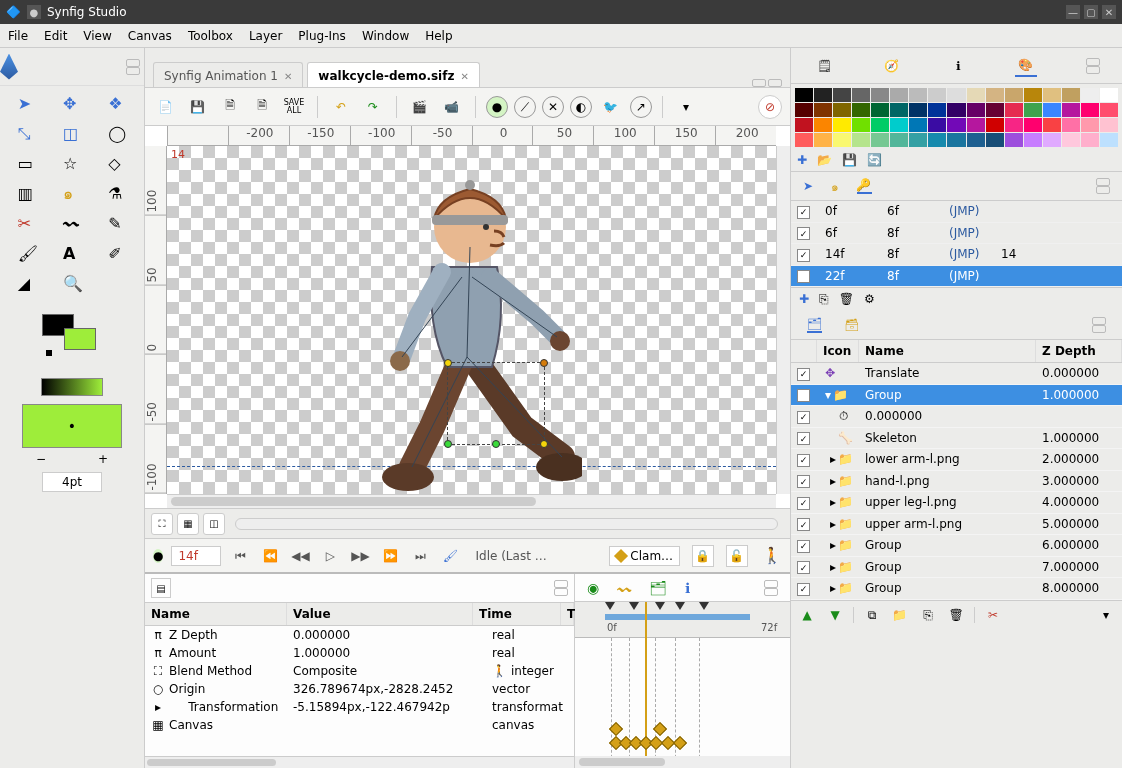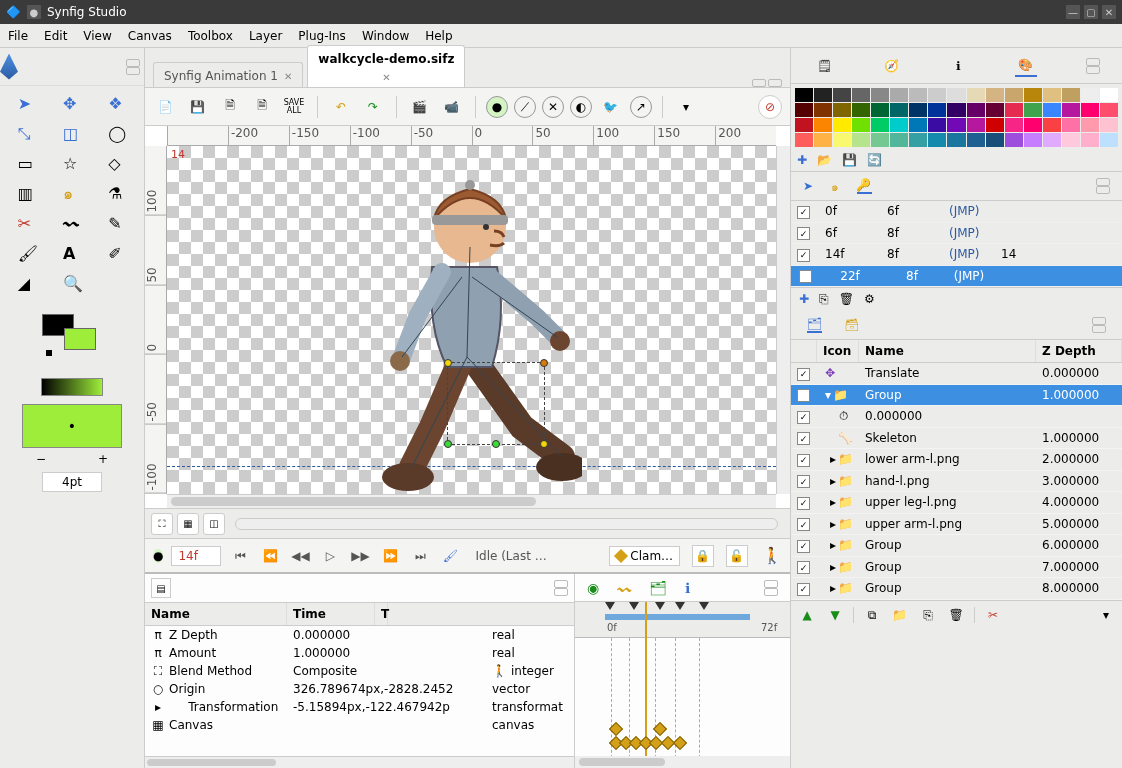--- a/index.html
+++ b/index.html
@@ -36,37 +36,37 @@
   .swatches .grad { display:flex; justify-content:center; margin-top:14px;}
   .swatches .grad > div { width: 62px; height: 18px; background: linear-gradient(to right,#000,#9eed3a); border:1px solid #888;}
   .swatches .bigsw { width: 100px; height: 44px; background: #9eed3a; border:1px solid #888; margin: 8px auto 0; position:relative;}
   .swatches .bigsw::after{content:"•"; position:absolute; top:50%; left:50%; transform:translate(-50%,-50%); font-size:14px;}
   .swatches .plusminus { display:flex; justify-content:space-around; margin-top:4px; font-size:13px;}
   .swatches .sizebox { margin-top:6px; text-align:center; border:1px solid #ccc; background:#fff; padding:2px 4px; width:60px; margin-left:auto; margin-right:auto;}
 
   
   .doc-tabs { height: 40px; background: #ececea; display: flex; align-items: flex-end; padding: 0 8px; gap: 4px; border-bottom: 1px solid #ccc; }
   .doc-tab { padding: 6px 10px 4px; border: 1px solid #ccc; border-bottom: none; border-radius: 3px 3px 0 0; background: #ececea; display:flex; align-items:center; gap:6px; color:#555;}
-  .doc-tab.active { background: #fff; font-weight: bold; color:#000;flex-direction:column;}
+  .doc-tab.active { background: #fff; font-weight: bold; color:#000;}
   .doc-tab .close { font-size: 10px; color:#888;}
   .doc-tabs .tabs-handle { margin-left:auto; display:flex; gap:2px; align-items:center;}
   .tabs-handle .dot{width:14px;height:8px;border:1px solid #bbb; border-radius:2px;}
 
   
   .doc-toolbar { height: 38px; background: #f4f4f2; border-bottom: 1px solid #ccc; display:flex; align-items:center; padding: 0 8px; gap: 6px;}
   .doc-toolbar .tbtn { width: 26px; height: 26px; display:flex; align-items:center; justify-content:center; border:1px solid transparent; border-radius:3px;}
   .doc-toolbar .sep { width:1px; height:22px; background:#ccc; margin:0 4px;}
   .doc-toolbar .tbtn.red { color:#c0392b; border:1px solid #ccc; background:#fff; border-radius:12px; width:24px; height:24px;}
   .doc-toolbar .saveall{font-size:8px; line-height:1; text-align:center;}
   .doc-toolbar .circ-handle{width:22px;height:22px;border:1px solid #999;border-radius:50%;display:flex;align-items:center;justify-content:center;}
   .doc-toolbar .circ-handle.active{background:#d4f4c4;}
 
   
   .canvas-wrap { flex:1; position:relative; display:flex; background:#fff; }
-  .ruler-h { position:absolute; top:0; left:22px; right:14px; height:20px; background:#f4f4f2; border-bottom:1px solid #aaa; display:flex; font-size:10px; color:#555; overflow:hidden;}
+  .ruler-h { position:absolute; top:0; left:22px; right:14px; height:20px; background:#f4f4f2; border-bottom:1px solid #aaa; display:flex; font-size:10px; color:#555; overflow:hidden;text-align:center;}
   .ruler-h span{flex:1; border-left:1px solid #aaa; padding-left:2px;}
   .ruler-v { position:absolute; top:20px; left:0; width:22px; bottom:14px; background:#f4f4f2; border-right:1px solid #aaa; display:flex; flex-direction:column; font-size:10px; color:#555;}
   .ruler-v span{flex:1; border-top:1px solid #aaa; writing-mode:vertical-rl; transform:rotate(180deg); padding-top:2px;}
   .canvas { position:absolute; top:20px; left:22px; right:14px; bottom:14px;
     background-image: repeating-conic-gradient(#ccc 0 25%, #fff 0 50%);
     background-size: 24px 24px; }
   .canvas .frame-num{position:absolute; top:2px; left:4px; color:#c0392b; font-size:11px;}
   .canvas .guides { position:absolute; inset:0; pointer-events:none;}
   .canvas .guides .hline{position:absolute;left:0;right:0;border-top:1px dashed #2c5aa0; top:92%;}
   .canvas .character { position:absolute; left:50%; top:6%; transform:translateX(-50%); width:220px; height:330px;}
@@ -133,21 +133,21 @@
   .palette-grid .sw{height:14px;}
   .palette-actions{display:flex;gap:10px;padding:4px 2px 0;}
 
   
   .kf-tabs{height:30px;display:flex;align-items:center;gap:18px;padding:0 12px;border-top:1px solid #ccc;border-bottom:1px solid #ccc;}
   .kf-head{display:flex;background:#ececea;border-bottom:1px solid #ccc;font-weight:bold;}
   .kf-head > div{padding:4px 6px;border-right:1px solid #ddd;}
   .kf-cb{width:28px;}
   .kf-time{width:62px;} .kf-len{width:62px;} .kf-jmp{width:52px;} .kf-desc{flex:1;}
   .kf-row{display:flex;align-items:center;border-bottom:1px solid #f0f0f0;}
-  .kf-row.sel{background:#3d8fe2;color:#fff;text-align:center;}
+  .kf-row.sel{background:#3d8fe2;color:#fff;}
   .kf-row > div{padding:3px 6px;}
   .kf-row .kf-jmp a{color:#2c5aa0;}
   .kf-row.sel .kf-jmp a{color:#fff;}
   .kf-bot{display:flex;gap:10px;padding:4px 8px;border-top:1px solid #ccc;}
 
   
   .layers-tabs{height:30px;display:flex;align-items:center;gap:22px;padding:0 16px;border-bottom:1px solid #ccc;}
   .layers-head{display:flex;background:#ececea;border-bottom:1px solid #ccc;font-weight:bold;}
   .layers-head > div{padding:4px 6px;border-right:1px solid #ddd;}
   .l-cb{width:26px;} .l-icon{width:42px;} .l-name{flex:1;} .l-z{width:86px;}
@@ -428,20 +428,21 @@
       <div class="params-panel">
         <div class="hdr">
             <div class="icon">▤</div>
           <div class="tabs-handle" style="margin-left:auto;">
               <div class="dot"></div>
               <div class="dot"></div>
             </div>
         </div>
         <div class="params-head">
           <div class="c-name">Name</div>
+          <div class="c-value">Value</div>
           <div class="c-type">Time</div>
           <div style="width:12px;">T</div>
         </div>
         <div class="params-body" id="params-body">
             <div class="param-row">
               <div class="c-name">
                 <span class="picn">π</span>
                 <span>Z Depth</span>
               </div>
               <div class="c-value">0.000000</div>

